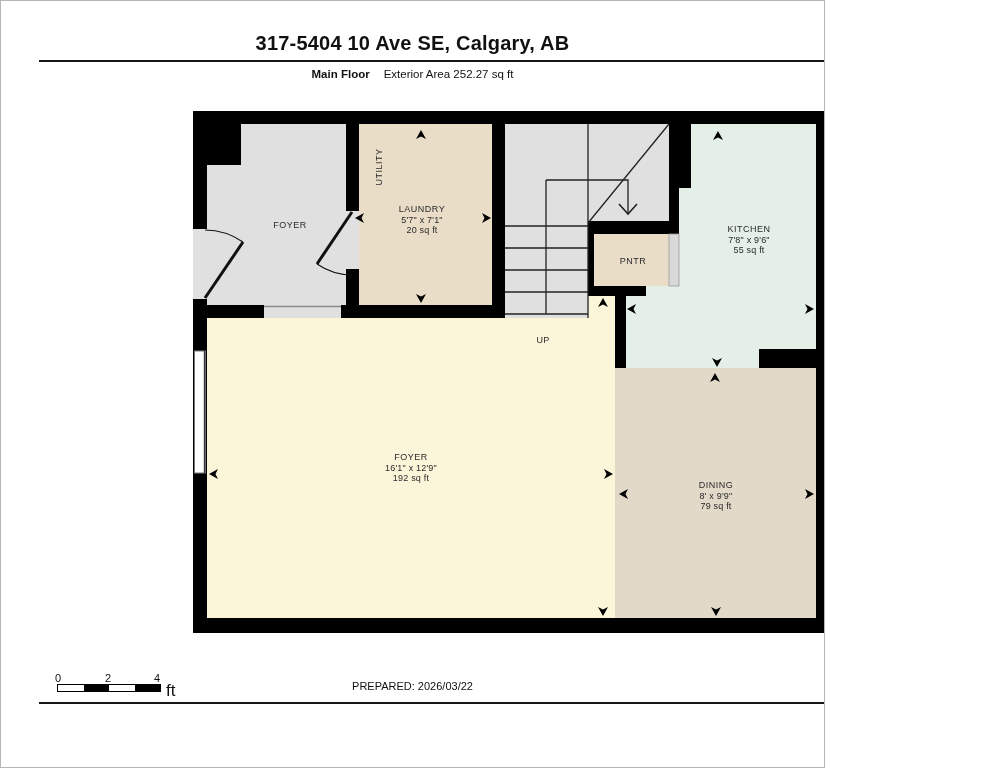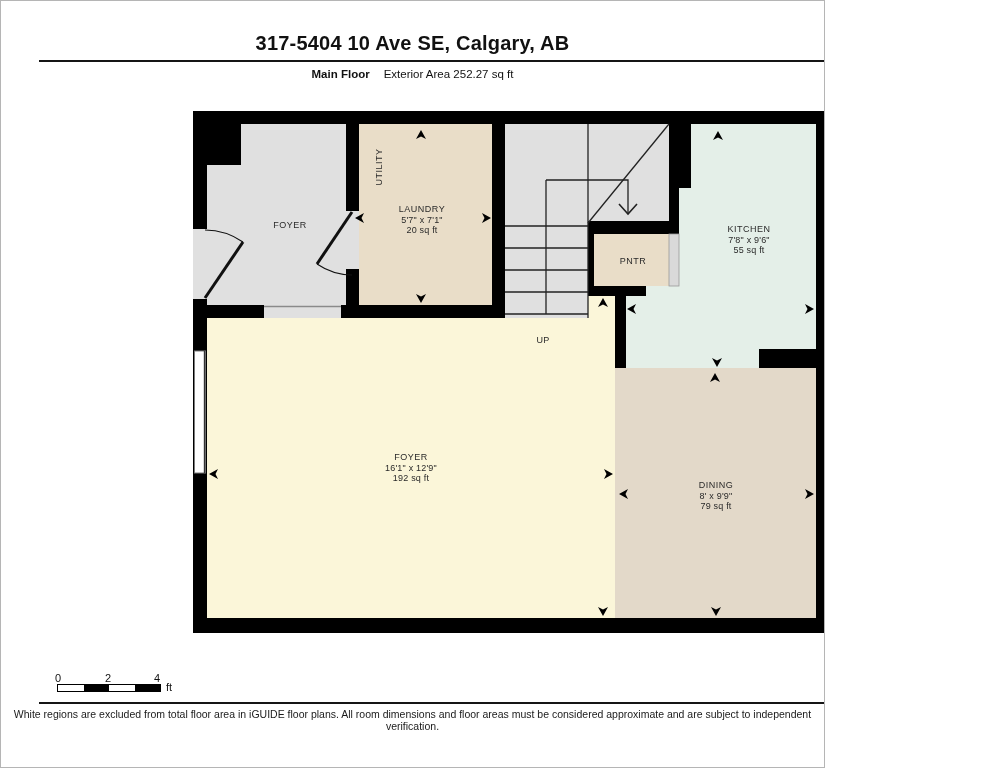--- a/index.html
+++ b/index.html
@@ -15,21 +15,21 @@
   
   #plan-svg{top:0;left:0;}
   .room-label{position:absolute;transform:translate(-50%,-50%);text-align:center;
               font-size:9px;line-height:10.5px;color:#2a2a2a;letter-spacing:.2px;white-space:nowrap;}
   .room-label .nm{letter-spacing:.5px;}
   #utility-label{transform:translate(-50%,-50%) rotate(-90deg);}
   
   .scale-num{top:671px;width:14px;text-align:center;font-size:11px;}
   #scale-bar{top:683px;left:56px;width:102px;height:6px;border:1px solid #000;display:flex;}
   #scale-bar span{height:100%;}
-  #scale-ft{top:680px;left:165px;font-size:11px;}
+  #scale-ft{top:680px;left:165px;font-size:17px;}
   #prepared{top:679px;left:0;width:100%;text-align:center;font-size:11px;}
   #compass{top:654px;left:897px;}
   #compass-n{top:643px;left:930px;font-size:11.5px;font-style:italic;font-weight:bold;transform:rotate(12deg);}
   #disclaimer{top:707px;left:0;width:100%;text-align:center;font-size:10.5px;color:#1a1a1a;}
 </style>
 </head>
 <body>
 
 <div id="page">
 
@@ -142,27 +142,27 @@
   <div class="scale-num abs" style="left:100px">2</div>
   <div class="scale-num abs" style="left:149px">4</div>
   <div id="scale-bar" class="abs">
     <span style="width:25%;background:#fff"></span>
     <span style="width:25%;background:#000"></span>
     <span style="width:25%;background:#fff"></span>
     <span style="width:25%;background:#000"></span>
   </div>
   <div id="scale-ft" class="abs">ft</div>
 
+  <div id="prepared" class="abs">PREPARED: 2026/03/22</div>
 
   <svg id="compass" class="abs" width="46" height="46" viewBox="-23 -23 46 46">
     <circle r="18.5" fill="#ffffff" stroke="#c7c7c7" stroke-width="1"></circle>
     <circle r="15.5" fill="#a9d3ee"></circle>
     <g transform="rotate(45)">
       <polygon points="0,14 4.6,1 0,-2 -4.6,1" fill="#fdfdfd" stroke="#9a9a9a" stroke-width="0.7"></polygon>
       <polygon points="0,-14 4.6,1 -4.6,1" fill="#e03127"></polygon>
     </g>
   </svg>
   <div id="compass-n" class="abs">N</div>
 
   <div class="rule abs" style="top:701px"></div>
-  <div id="disclaimer" class="abs">White regions are excluded from total floor area in iGUIDE floor plans. All room dimensions and floor areas must be considered approximate and are subject to independent verification.</div>
 
 </div>
 
 </body></html>

